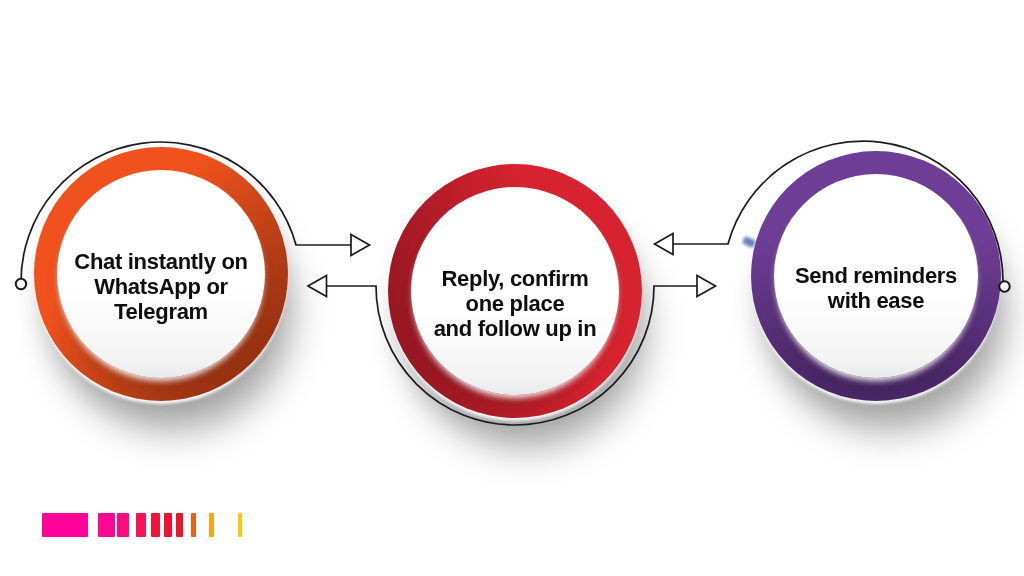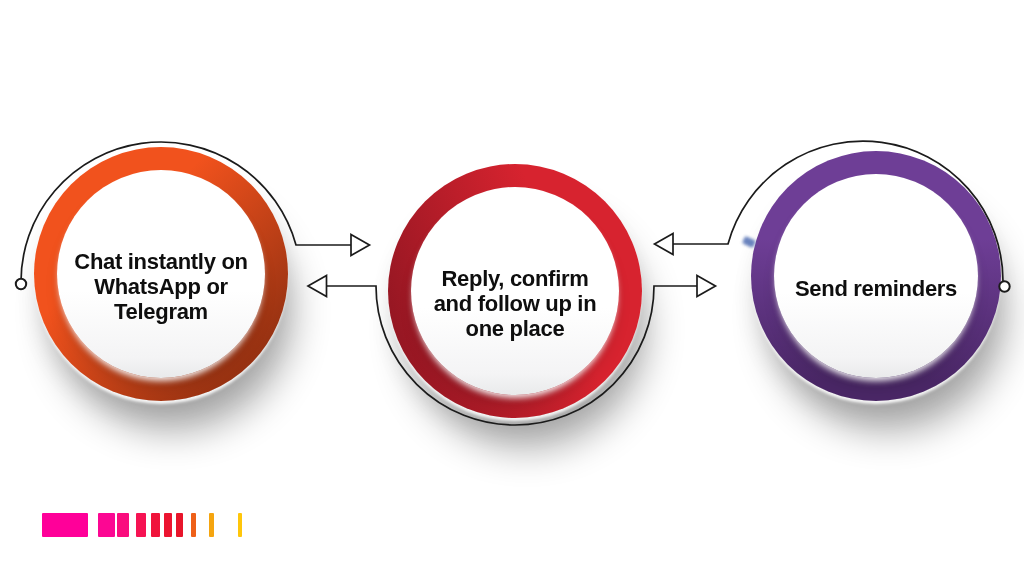--- a/index.html
+++ b/index.html
@@ -62,30 +62,31 @@
         <div>WhatsApp or</div>
         <div>Telegram</div>
       </div>
     </div>
   </div>
 
   <div class="step step-2" style="background: linear-gradient(250deg, rgb(215, 35, 47) 35%, rgb(146, 22, 34) 92%);">
     <div class="disc">
       <div class="label">
         <div>Reply, confirm</div>
+        <div>one place</div>
         <div>and follow up in</div>
-        <div>one place</div>
       </div>
     </div>
   </div>
 
   <div class="step step-3" style="background: linear-gradient(rgb(110, 62, 150) 35%, rgb(74, 39, 102) 92%);">
     <div class="disc">
       <div class="label">
         <div>Send reminders</div>
+        <div>with ease</div>
       </div>
     </div>
   </div>
 
   <div class="blue-mark"></div>
 
   <div class="footer-bar">
       <div class="bar-seg" style="left: 42px; width: 46px; background: rgb(255, 0, 153);"></div>
       <div class="bar-seg" style="left: 98px; width: 17px; background: rgb(252, 7, 147);"></div>
       <div class="bar-seg" style="left: 117px; width: 12px; background: rgb(250, 12, 126);"></div>

